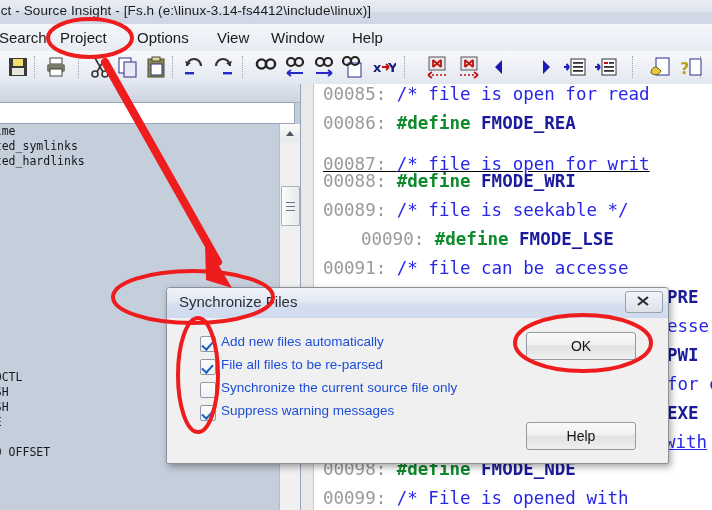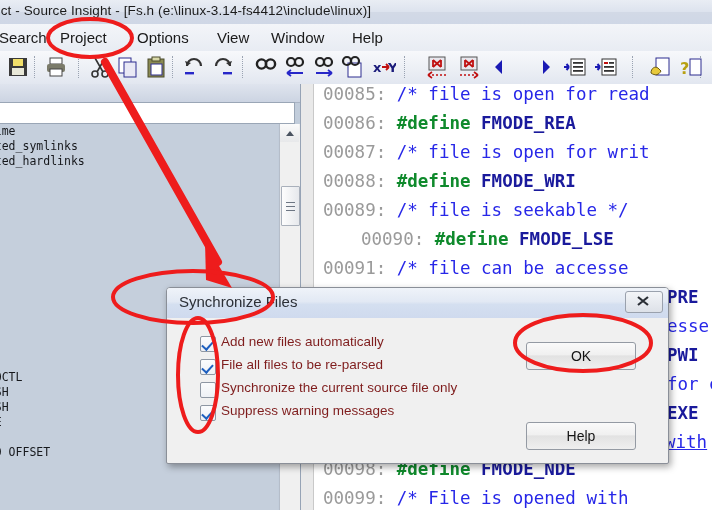--- a/index.html
+++ b/index.html
@@ -135,21 +135,21 @@
   .cbbox{
     position:absolute;left:0;top:2px;width:14px;height:14px;
     background:linear-gradient(to bottom,#fbfcfd,#eef1f5);
     border:1px solid #8e97a3;border-radius:2px;
   }
   .cbbox.on::after{
     content:"";position:absolute;left:3px;top:2px;width:5px;height:9px;
     border:solid #1d5fbf;border-width:0 2px 2px 0;transform:rotate(42deg);
   }
   .cblabel{
-    position:absolute;left:21px;top:0px;font-size:13.5px;color:#7f1d1d;white-space:nowrap;
+    position:absolute;left:21px;top:0px;font-size:13.5px;color:#1d4ed8;white-space:nowrap;
   }
 
   .dbtn{
     position:absolute;left:359px;width:108px;height:26px;
     background:linear-gradient(to bottom,#fafafa 0%,#f0f0f0 45%,#e2e2e2 50%,#efefef 100%);
     border:1px solid #949aa3;border-radius:3px;
     font-size:14px;color:#151515;text-align:center;line-height:26px;
   }
 
   
@@ -306,21 +306,21 @@
           <i style="top:23px"></i>
       </div>
     </div>
   </div>
 
   <div class="editor">
     <div class="edgutter"></div>
     <div id="codelines">
         <div class="cline" style="top: 0px;"><span class="ln">00085:</span>  <span class="cm">/* file is open for read</span></div>
         <div class="cline" style="top: 29px;"><span class="ln">00086:</span>  <span class="pp">#define </span><span class="mac">FMODE_REA</span></div>
-        <div class="cline" style="top: 58px;"><span class="ln">00087:</span>  <span class="cm">/* file is open for writ</span></div>
+        <div class="cline" style="top: 70px; text-decoration: underline;"><span class="ln">00087:</span>  <span class="cm">/* file is open for writ</span></div>
         <div class="cline" style="top: 87px;"><span class="ln">00088:</span>  <span class="pp">#define </span><span class="mac">FMODE_WRI</span></div>
         <div class="cline" style="top: 116px;"><span class="ln">00089:</span>  <span class="cm">/* file is seekable */</span></div>
         <div class="cline" style="top: 145px; margin-left: 38px;"><span class="ln">00090:</span>  <span class="pp">#define </span><span class="mac">FMODE_LSE</span></div>
         <div class="cline" style="top: 174px;"><span class="ln">00091:</span>  <span class="cm">/* file can be accesse</span></div>
         <div class="cline" style="top: 375px;"><span class="ln">00098:</span>  <span class="pp">#define </span><span class="mac">FMODE_NDE</span></div>
         <div class="cline" style="top: 404px;"><span class="ln">00099:</span>  <span class="cm">/* File is opened with</span></div>
       </div>
     <div id="occluded">
         <div class="cline mac" style="top: 203px; left: 366px;">PRE</div>
         <div class="cline cm" style="top: 232px; left: 366px;">esse</div>
@@ -351,21 +351,21 @@
           <div class="cblabel">File all files to be re-parsed</div>
         </div>
         <div class="cbrow" style="top: 62px;">
           <div class="cbbox"></div>
           <div class="cblabel">Synchronize the current source file only</div>
         </div>
         <div class="cbrow" style="top: 85px;">
           <div class="cbbox on"></div>
           <div class="cblabel">Suppress warning messages</div>
         </div>
-        <div class="dbtn" style="top: 24px;">OK</div>
+        <div class="dbtn" style="top: 14px;">OK</div>
         <div class="dbtn" style="top: 104px;">Help</div>
       </div>
   </div>
 
   <svg class="annot" viewBox="0 0 712 510">
 
     <ellipse cx="90" cy="38" rx="42" ry="19" fill="none" stroke="#ee1c1c" stroke-width="4"></ellipse>
 
     <path d="M105,62 L218,262" stroke="#ee1c1c" stroke-width="8" fill="none" stroke-linecap="round"></path>
     <path d="M205,242 L232,288 L206,280 Z" fill="#ee1c1c"></path>

